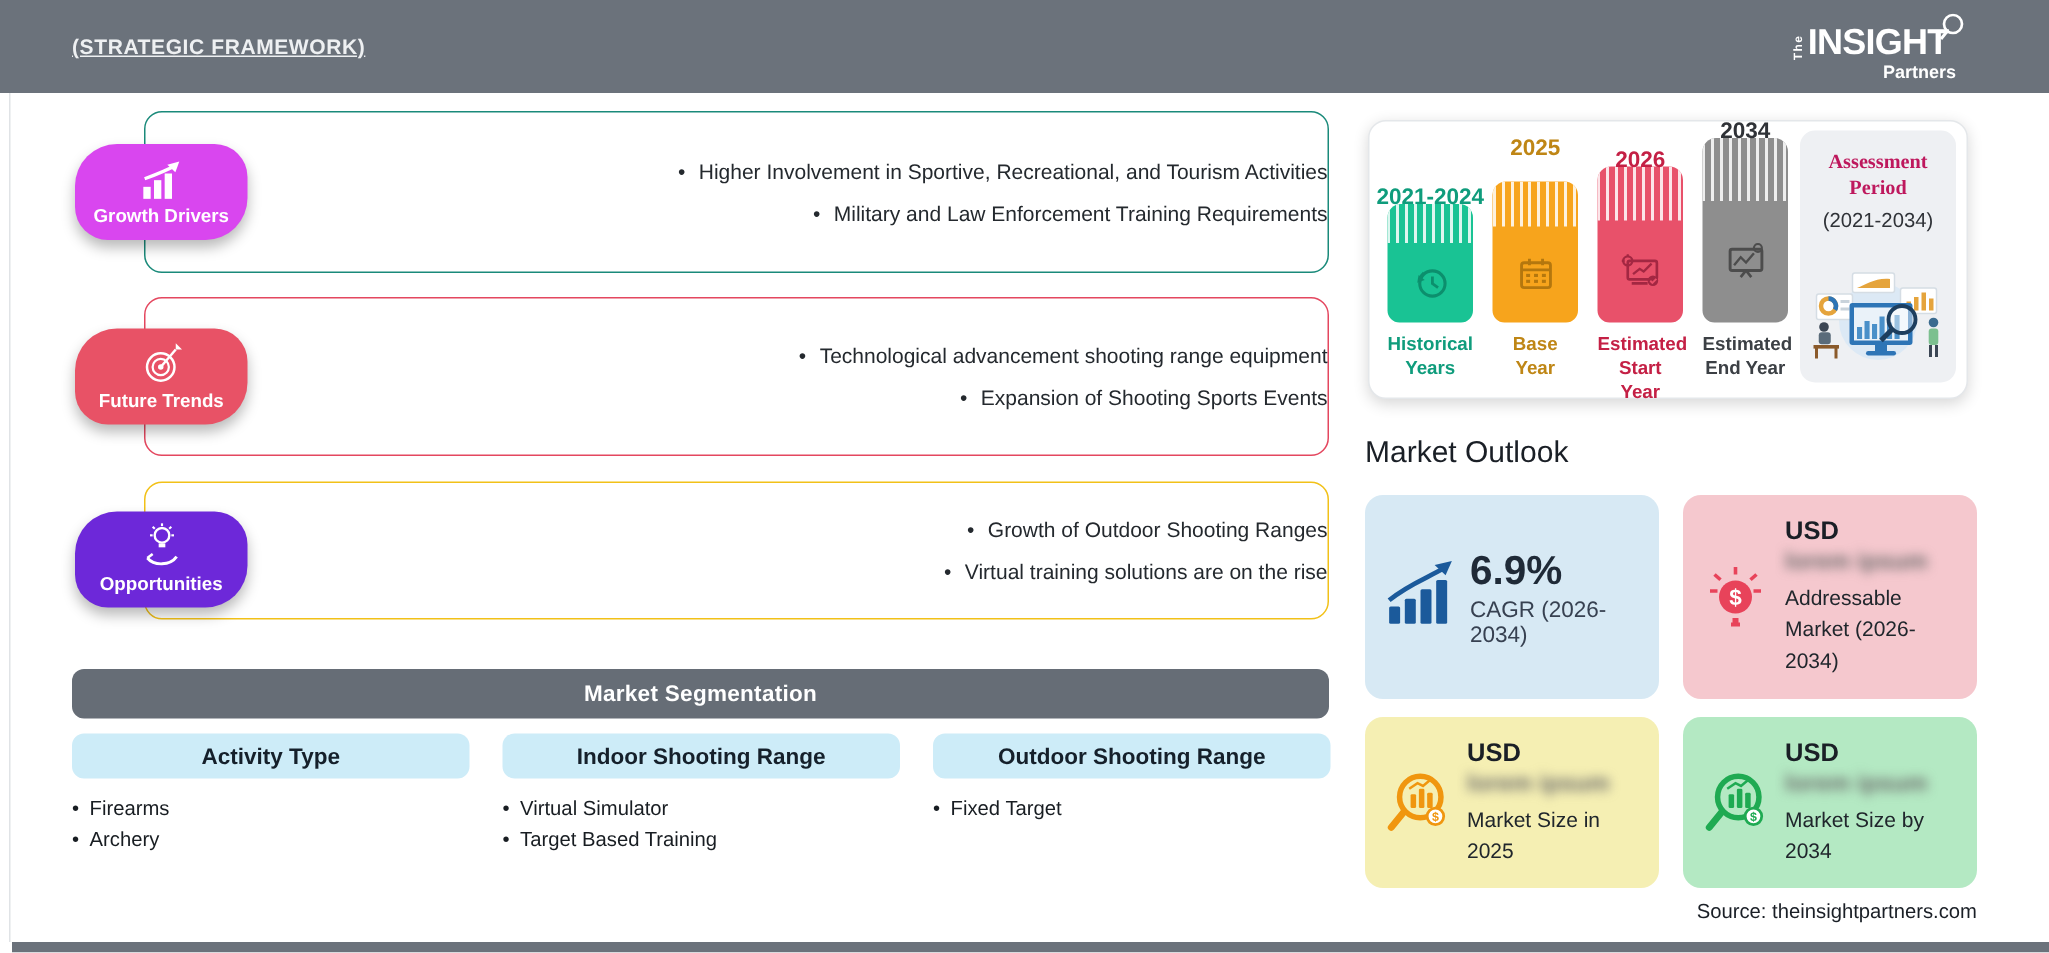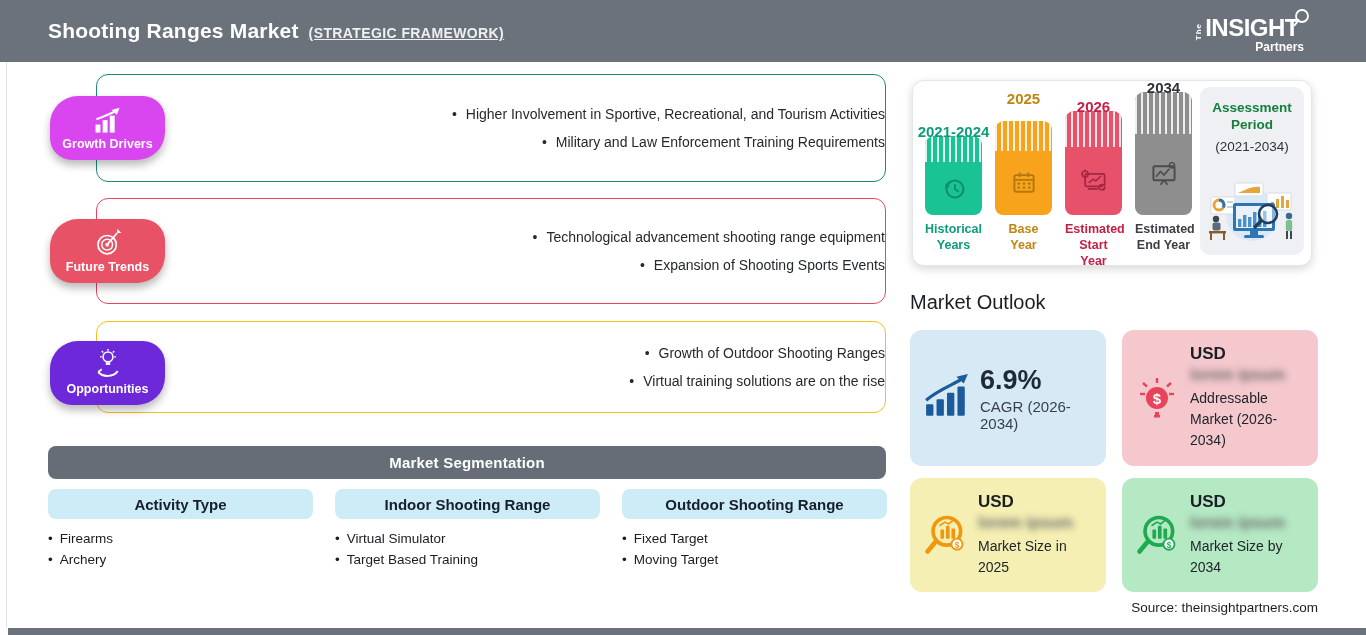--- a/index.html
+++ b/index.html
@@ -70,21 +70,21 @@
   .b0 .ylabel { bottom:115px; color:#0f9c7c; }
   .b1 .ylabel { bottom:148px; color:#bf8615; }
   .b2 .ylabel { bottom:140px; color:#c42045; }
   .b3 .ylabel { bottom:159px; color:#2f3237; }
   .caption { height:34px; margin-top:6px; text-align:center; font-size:12.5px; font-weight:bold; line-height:16px; }
   .b0 .caption { color:#0f9c7c; } .b1 .caption { color:#bf8615; }
   .b2 .caption { color:#c42045; } .b3 .caption { color:#3c4045; }
 
   .assessment { margin-left:8px; width:104px; background:#eef0f3; border-radius:10px;
                 padding:12px 6px 6px; display:flex; flex-direction:column; align-items:center; }
-  .atitle { font-size:13.5px; font-weight:bold; color:#15803d; text-align:center; line-height:17px; }
+  .atitle { font-size:13.5px; font-weight:bold; color:#be185d; text-align:center; line-height:17px;font-family:Liberation Serif, serif; }
   .arange { font-size:13.5px; color:#2f3237; margin-top:6px; }
   .ill { margin-top:auto; }
 
   
   .outlook-title { position:absolute; left:910px; top:291px; font-size:20px; font-weight:normal; color:#1a1f26; }
   .card { position:absolute; border-radius:12px; padding:14px 12px; }
   .card.k0 { left:910px;  top:330px; width:196px; height:136px; background:#d7e9f4;
              display:flex; align-items:center; gap:10px; padding-left:14px; }
   .card.k1 { left:1122px; top:330px; width:196px; height:136px; background:#f5c8ce; }
   .card.k2 { left:910px;  top:478px; width:196px; height:114px; background:#f5efb3; }
@@ -102,21 +102,20 @@
   .bottombar { position:absolute; left:8px; bottom:0; width:1358px; height:7px; background:#6b727b; }
   .page-edge { position:absolute; left:6px; top:62px; width:1px; height:566px; background:#e0e3e6; }
 </style>
 </head>
 <body>
 
 <div class="page">
 
   <header class="header">
     <div class="title-wrap">
-      <span class="page-title">Shooting Ranges Market</span>
       <span class="page-subtitle">(STRATEGIC FRAMEWORK)</span>
     </div>
     <div class="brand">
       <div class="brand-top">
         <span class="brand-the">The</span>
         <span class="brand-insight">INSIGHT</span>
         <span class="brand-mag">
           <svg width="18" height="18" viewBox="0 0 18 18">
               <circle cx="10" cy="7" r="6" fill="none" stroke="#fff" stroke-width="1.8"></circle>
               <line x1="6" y1="12" x2="2" y2="17" stroke="#fff" stroke-width="2"></line>
@@ -209,21 +208,20 @@
     <div class="segpill">Indoor Shooting Range</div>
     <ul>
       <li>Virtual Simulator</li>
       <li>Target Based Training</li>
     </ul>
   </div>
   <div class="segcol c2">
     <div class="segpill">Outdoor Shooting Range</div>
     <ul>
       <li>Fixed Target</li>
-      <li>Moving Target</li>
     </ul>
   </div>
 
   <div class="timeline-card">
     <div class="bars">
 
       <div class="tbar b0">
         <div class="ylabel">2021-2024</div>
         <div class="bar">
           <div class="stripes"></div>

